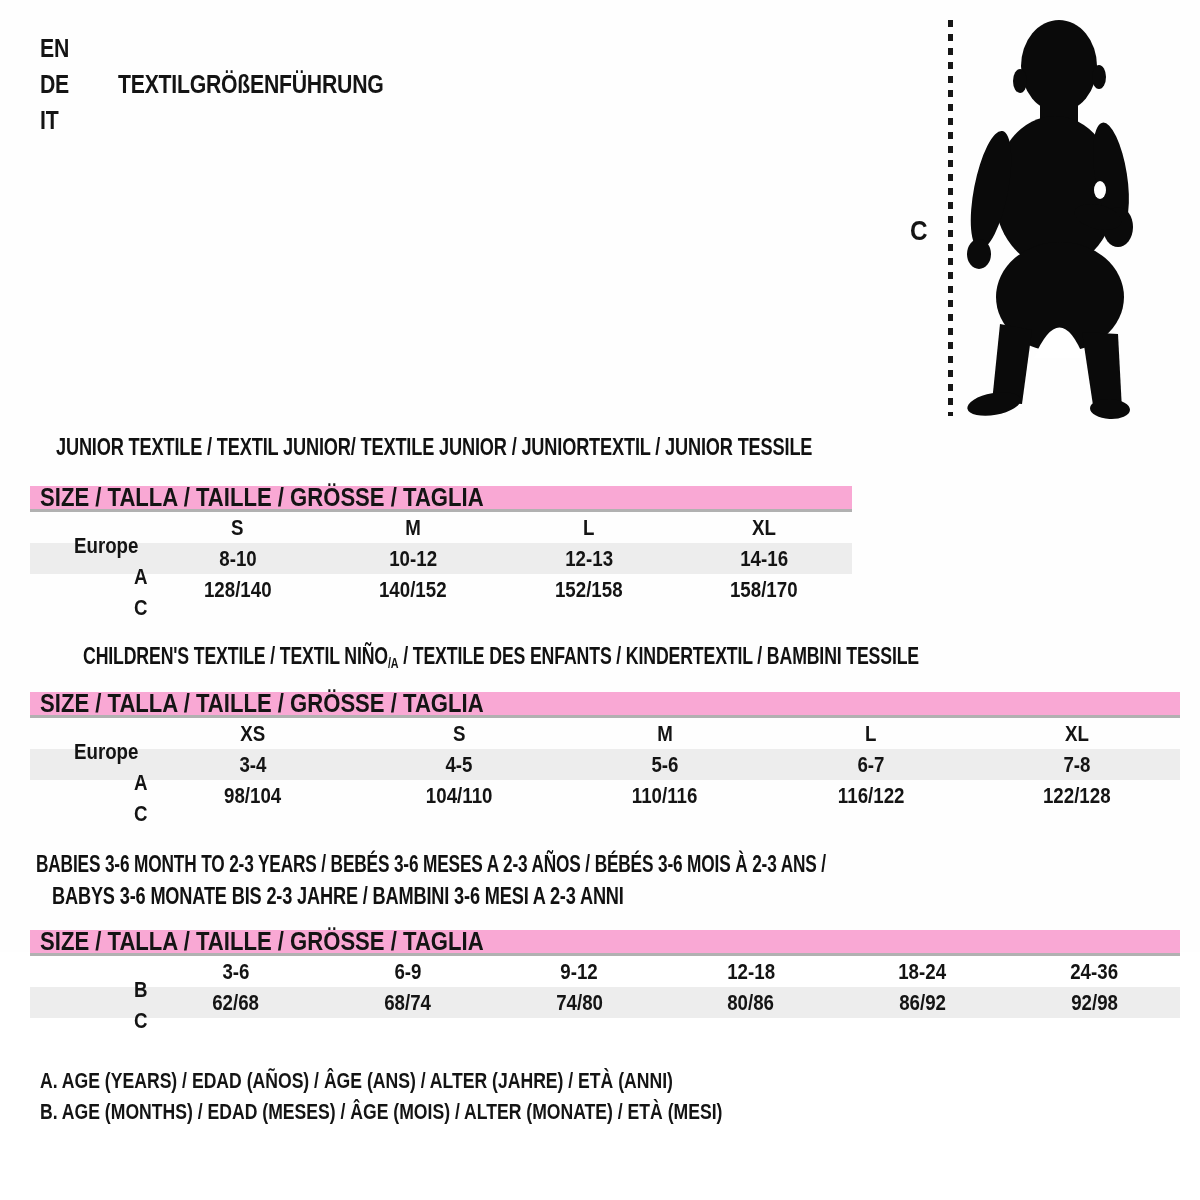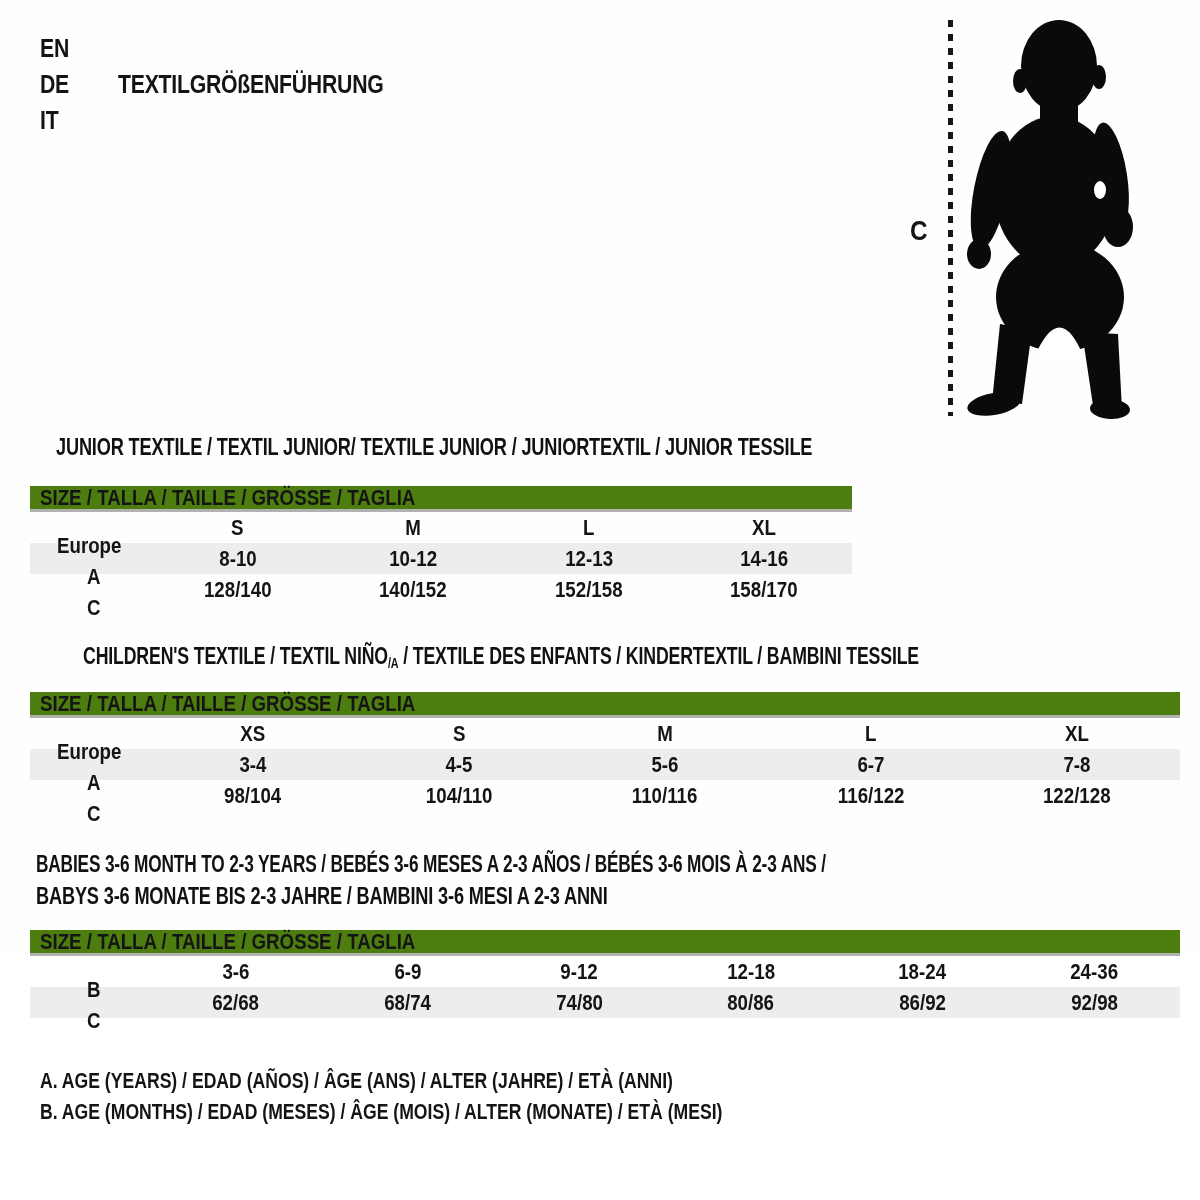--- a/index.html
+++ b/index.html
@@ -23,28 +23,28 @@
   .dash-line{position:absolute;left:948px;top:20px;width:5px;height:396px;
     background:repeating-linear-gradient(to bottom,#161616 0 7px,rgba(0,0,0,0) 7px 14px);}
   .c-label{position:absolute;left:910px;top:216px;font-size:27px;font-weight:700;}
   .baby-svg{position:absolute;left:952px;top:14px;}
   
   .h{position:absolute;font-weight:700;font-size:23px;letter-spacing:-.2px;white-space:nowrap;color:#111;}
   .h .t{transform-origin:0 50%;}
   .subA{font-size:14px;vertical-align:-4px;font-weight:700;}
   
   .sg-table{position:absolute;font-weight:700;color:#141414;}
-  .thead{height:23px;background:#4d7c0f;border-bottom:3px solid #b1b1b1;
-    display:flex;align-items:center;padding-left:10px;font-size:22px;}
+  .thead{height:23px;background:#f9a8d4;border-bottom:3px solid #b1b1b1;
+    display:flex;align-items:center;padding-left:10px;font-size:26px;}
   .thead .t{transform:scaleX(.85);}
   .trow{display:flex;height:31px;align-items:center;font-size:22px;}
   .trow.alt{background:#ededed;}
   .cell{flex:1;text-align:center;overflow:visible;}
   .cell .t{transform:scaleX(.85);transform-origin:50% 50%;}
-  .cell.lab{flex:0 0 110px;text-align:center;padding-left:10px;margin-top:36px;}
+  .cell.lab{flex:0 0 110px;text-align:right;padding-left:10px;margin-top:36px;}
   .cell.lab .t{transform-origin:0 50%;}
   
   .legend{position:absolute;left:40px;top:1068px;}
   .legend-line{height:31px;display:flex;align-items:flex-start;font-size:22px;font-weight:700;}
 </style>
 </head>
 <body>
 
 <div class="stage">
 
@@ -149,21 +149,21 @@
       <span class="cell"><span class="t">104/110</span></span>
       <span class="cell"><span class="t">110/116</span></span>
       <span class="cell"><span class="t">116/122</span></span>
       <span class="cell"><span class="t">122/128</span></span>
     </div>
   </div>
 
   <div class="h" style="left:36px;top:851px;">
     <span class="t sx75">BABIES 3-6 MONTH TO 2-3 YEARS / BEBÉS 3-6 MESES A 2-3 AÑOS / BÉBÉS 3-6 MOIS À 2-3 ANS /</span>
   </div>
-  <div class="h" style="left:36px;top:883px;">
+  <div class="h" style="left:52px;top:883px;">
     <span class="t sx79">BABYS 3-6 MONATE BIS 2-3 JAHRE / BAMBINI 3-6 MESI A 2-3 ANNI</span>
   </div>
   <div class="sg-table" style="left:30px;top:930px;width:1150px;">
     <div class="thead">
       <span class="t">SIZE / TALLA / TAILLE / GRÖSSE / TAGLIA</span>
     </div>
     <div class="trow">
       <span class="cell lab"><span class="t">B</span></span>
       <span class="cell"><span class="t">3-6</span></span>
       <span class="cell"><span class="t">6-9</span></span>

